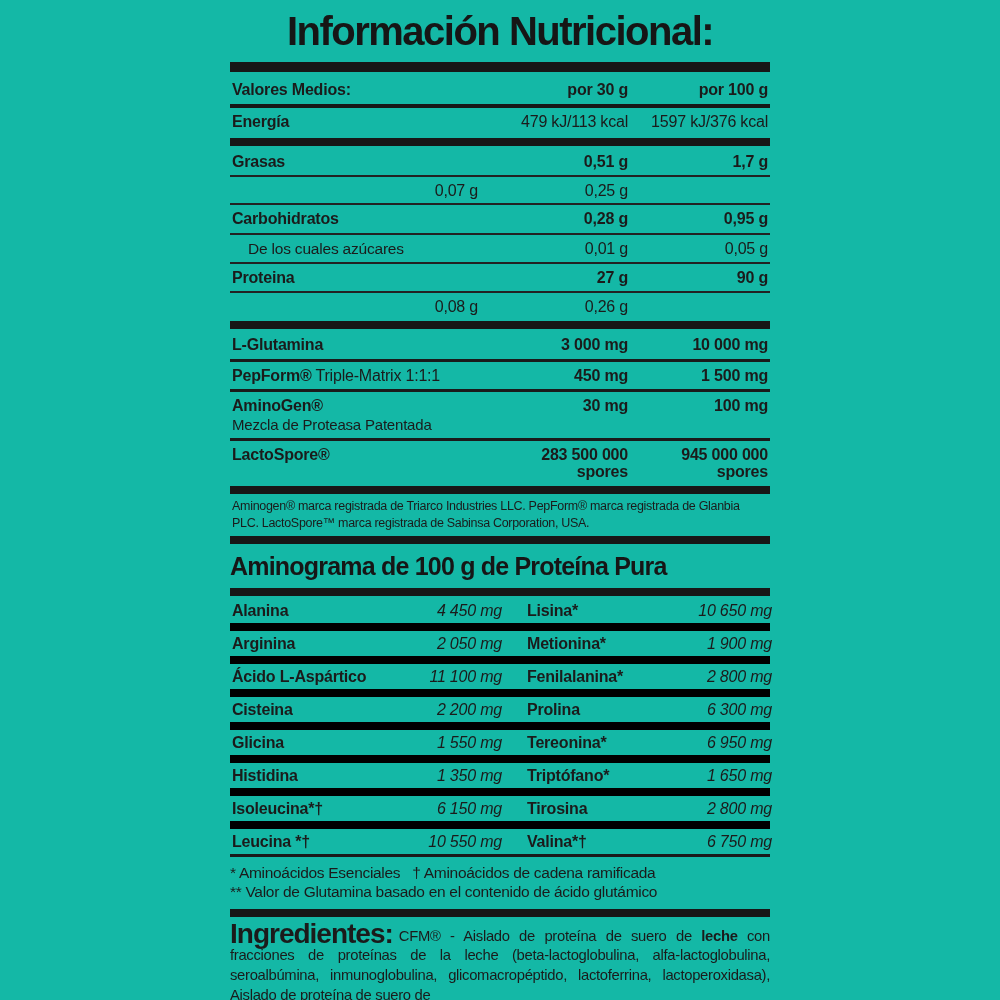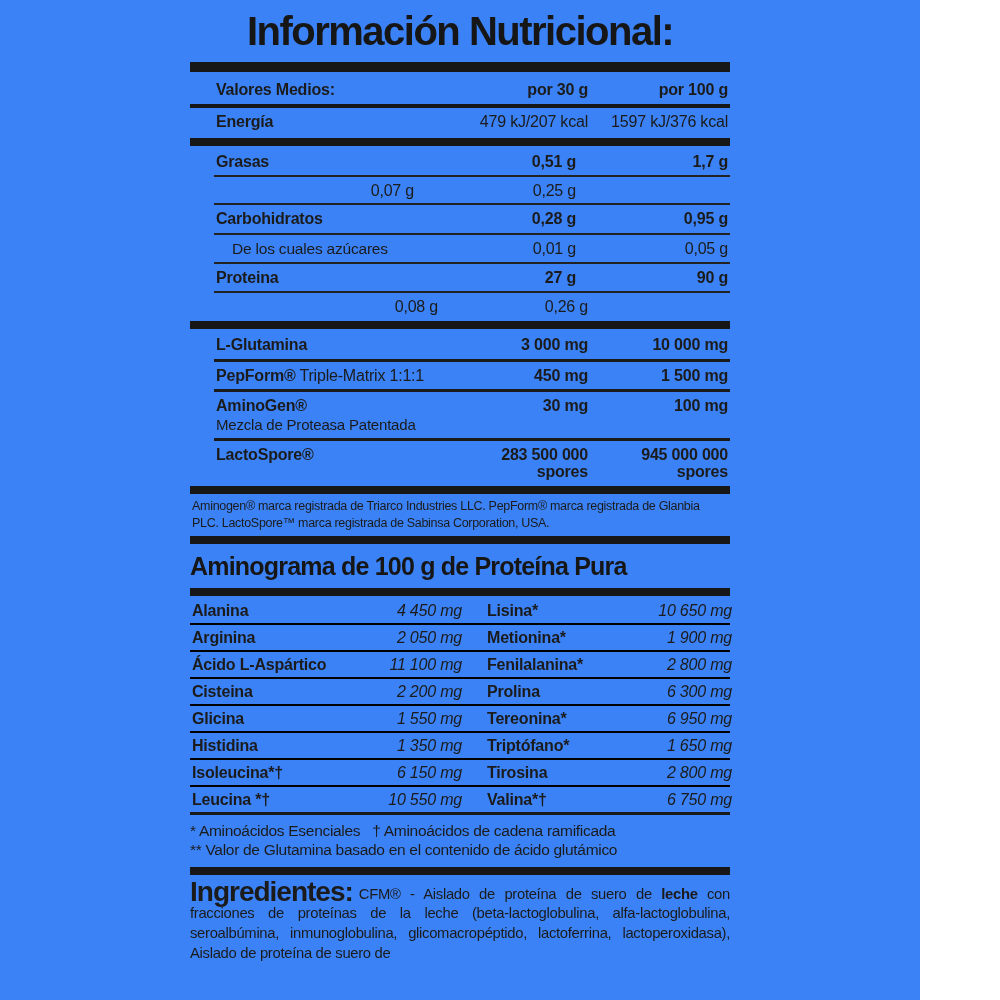--- a/index.html
+++ b/index.html
@@ -1,46 +1,46 @@
 <!DOCTYPE html>
 <html><head>
 <meta charset="utf-8">
 <style>
   html,body{margin:0;padding:0;background:#ffffff;}
   .page{
-    width:920px;height:1000px;background:#3b82f6;overflow:hidden;
+    width:1000px;height:1000px;background:#14b8a6;overflow:hidden;
     font-family:"Liberation Sans","DejaVu Sans",sans-serif;color:#1b1b1b;
     letter-spacing:-0.2px;
   }
   .label{width:540px;margin:0 auto;padding-top:6px;}
   h1{
     font-size:40px;font-weight:bold;text-align:center;margin:4px 0 10px;
     letter-spacing:-1.5px;line-height:1.05;color:#161616;
   }
   .dose-row{display:flex;justify-content:space-between;font-size:18px;margin:0 2px 10px;}
   .bar{height:10px;background:#171717;margin:2px 0;}
   .bar.mid{height:8px;}
   .rule-med{border-top:4px solid #171717;}
   
-  .n-row{display:grid;grid-template-columns:1fr 150px 140px;align-items:start;padding:5px 2px 4px;margin-left:24px;}
+  .n-row{display:grid;grid-template-columns:1fr 150px 140px;align-items:start;padding:5px 2px 4px;}
   .n-row.head{padding:7px 2px 5px;font-size:16.5px;}
   .n-row .v{text-align:right;font-size:16px;line-height:1.08;}
   .n-row .lab{font-size:16px;line-height:1.15;}
   .n-row.indent .lab{padding-left:16px;font-size:15.5px;}
   .b{font-weight:bold;}
   .reg{font-weight:normal;}
   .sub-lab{font-weight:normal;font-size:15px;margin-top:1px;}
-  .div-thin{border-bottom:2px solid #222;gap:12px;}
+  .div-thin{border-bottom:2px solid #222;}
   .div-med{border-bottom:3px solid #1a1a1a;}
   .v .l2{display:block;}
   
   .tm-note{font-size:12.5px;line-height:1.3;margin:4px 2px 5px;letter-spacing:-0.3px;}
   
   h2{font-size:25px;font-weight:bold;margin:8px 0 7px;letter-spacing:-0.8px;color:#161616;}
-  .a-row{display:grid;grid-template-columns:170px 100px 25px 145px 100px;padding:4px 2px 3px;border-bottom:2px solid #000000;}
+  .a-row{display:grid;grid-template-columns:170px 100px 25px 145px 100px;padding:4px 2px 3px;border-bottom:8px solid #000000;}
   .a-row:last-child{border-bottom:3px solid #1a1a1a;}
   .a-row .an{font-weight:bold;font-size:16px;}
   .a-row .av{text-align:right;font-size:16px;font-style:italic;}
   .footnotes{font-size:15.5px;line-height:1.25;margin:6px 0 7px;letter-spacing:-0.3px;}
   
   .ingredients{
     font-size:14.8px;line-height:1.33;text-align:justify;margin:8px 0 0;
     letter-spacing:-0.3px;
   }
   .ing-head{font-size:28px;font-weight:bold;line-height:18px;letter-spacing:-1px;vertical-align:-2px;padding-right:6px;}
@@ -60,21 +60,21 @@
     <div class="n-row head">
       <span class="lab b">Valores Medios:</span>
       <span class="v b">por 30 g</span>
       <span class="v b">por 100 g</span>
     </div>
     <div class="rule-med"></div>
 
     <div id="nutri-rows">
         <div class="n-row">
           <span class="lab"><span class="b">Energía</span></span>
-          <span class="v">479 kJ/207 kcal</span>
+          <span class="v">479 kJ/113 kcal</span>
           <span class="v">1597 kJ/376 kcal</span>
         </div>
         <div class="bar mid"></div>
         <div class="n-row div-thin">
           <span class="lab"><span class="b">Grasas</span></span>
           <span class="v b">0,51 g</span>
           <span class="v b">1,7 g</span>
         </div>
         <div class="n-row indent div-thin">
           <span class="v">0,07 g</span>

